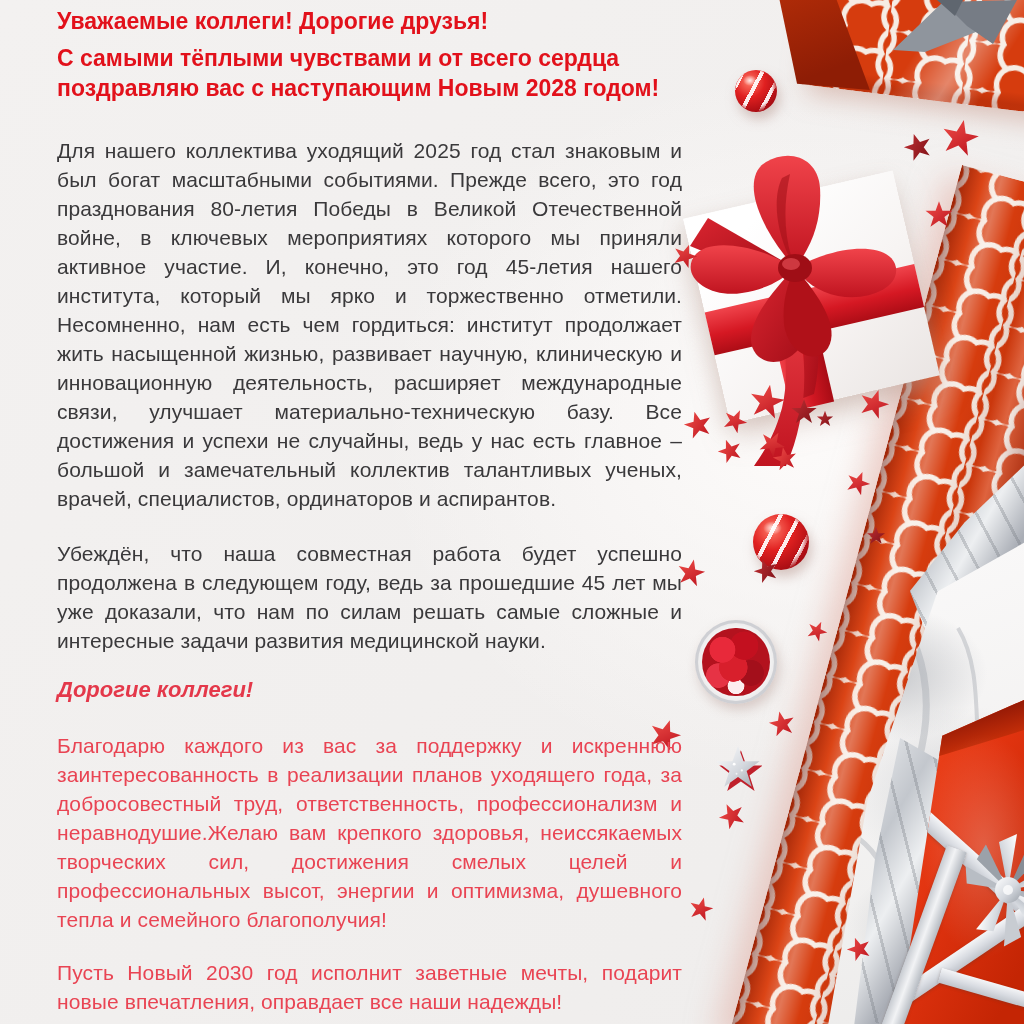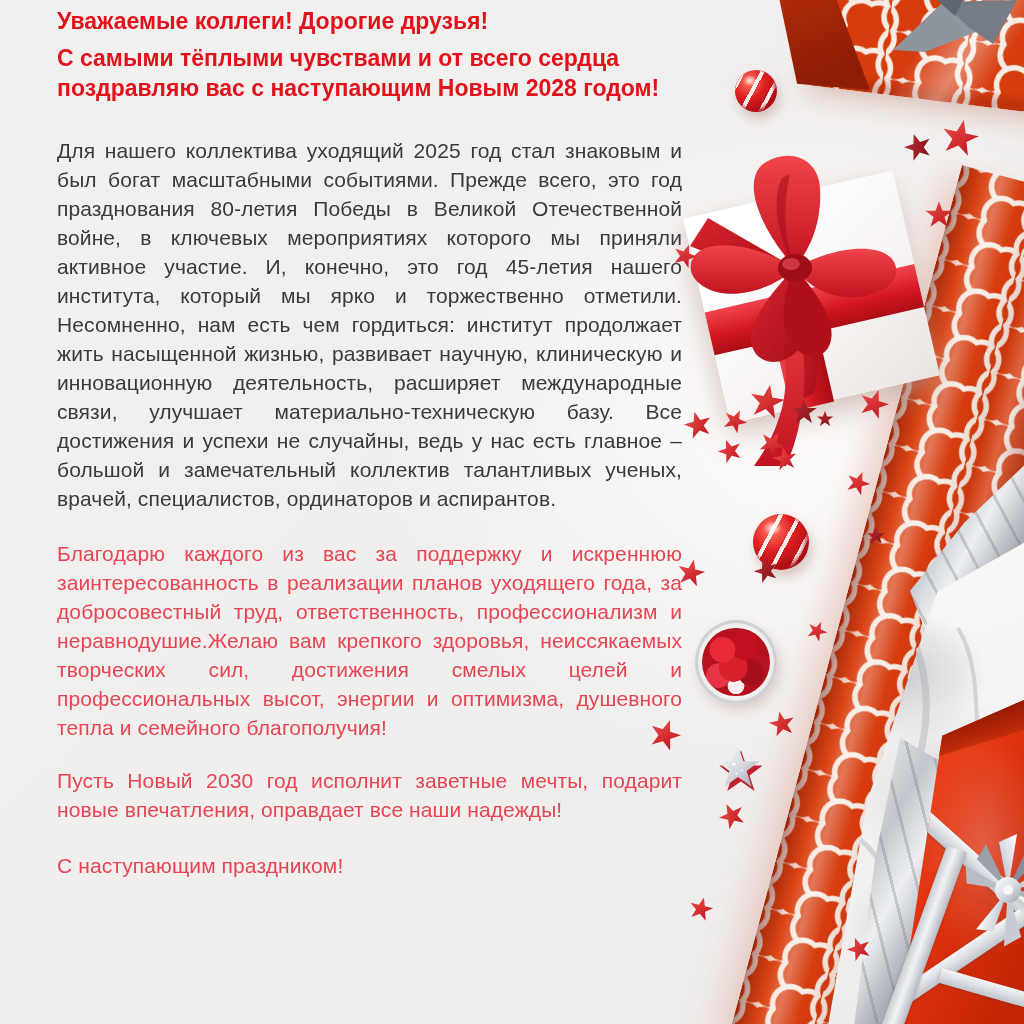--- a/index.html
+++ b/index.html
@@ -319,17 +319,19 @@
       </svg>
       <svg viewBox="0 0 100 100" style="position: absolute; left: 846px; top: 936px; width: 26px; height: 26px; transform: rotate(-20deg);">
         <use href="#star5p" fill="url(#gstar)"></use>
       </svg>
     </div>
 
   <div class="abs text-col">
     <h1>Уважаемые коллеги! Дорогие друзья!</h1>
     <h2>С самыми тёплыми чувствами и от всего сердца поздравляю вас с наступающим Новым 2028 годом!</h2>
     <p class="dark mb1">Для нашего коллектива уходящий 2025 год стал знаковым и был богат масштабными событиями. Прежде всего, это год празднования 80-летия Победы в Великой Отечественной войне, в ключевых мероприятиях которого мы приняли активное участие. И, конечно, это год 45-летия нашего института, который мы ярко и торжественно отметили. Несомненно, нам есть чем гордиться: институт продолжает жить насыщенной жизнью, развивает научную, клиническую и инновационную деятельность, расширяет международные связи, улучшает материально-техническую базу. Все достижения и успехи не случайны, ведь у нас есть главное – большой и замечательный коллектив талантливых ученых, врачей, специалистов, ординаторов и аспирантов.</p>
+    <p class="dark mb2">Убеждён, что наша совместная работа будет успешно продолжена в следующем году, ведь за прошедшие 45 лет мы уже доказали, что нам по силам решать самые сложные и интересные задачи развития медицинской науки.</p>
+    <h3>Дорогие коллеги!</h3>
     <p class="red mb3">Благодарю каждого из вас за поддержку и искреннюю заинтересованность в реализации планов уходящего года, за добросовестный труд, ответственность, профессионализм и неравнодушие.Желаю вам крепкого здоровья, неиссякаемых творческих сил, достижения смелых целей и профессиональных высот, энергии и оптимизма, душевного тепла и семейного благополучия!</p>
     <p class="red mb4">Пусть Новый 2030 год исполнит заветные мечты, подарит новые впечатления, оправдает все наши надежды!</p>
     <p class="red">С наступающим праздником!</p>
   </div>
 </div>
 
 </body></html>

